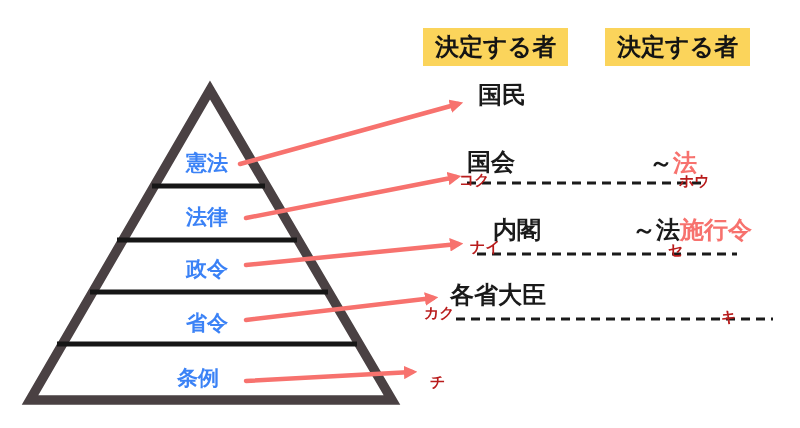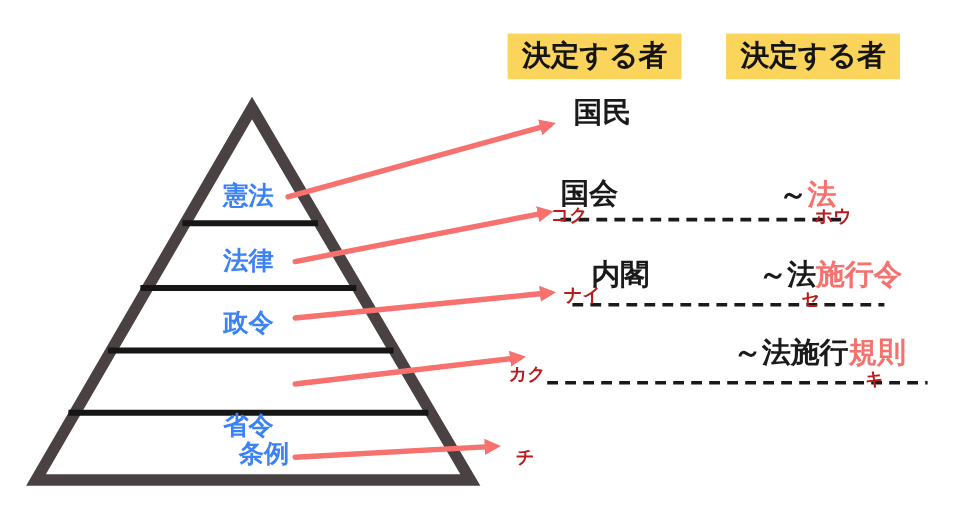--- a/index.html
+++ b/index.html
@@ -51,34 +51,34 @@
     <line x1="246" y1="320" x2="433" y2="298" stroke="#F7726E" stroke-width="4.5" stroke-linecap="round" marker-end="url(#ah)"></line>
     <line x1="246" y1="381" x2="412" y2="372" stroke="#F7726E" stroke-width="4.5" stroke-linecap="round" marker-end="url(#ah)"></line>
   </svg>
 
   <div class="header-badge" style="left:423px;top:28px;">決定する者</div>
   <div class="header-badge" style="left:605px;top:28px;">決定する者</div>
 
   <div class="pyr-label" style="left:175px;top:151px;">憲法</div>
   <div class="pyr-label" style="left:175px;top:205px;">法律</div>
   <div class="pyr-label" style="left:175px;top:257px;">政令</div>
-  <div class="pyr-label" style="left:175px;top:311px;margin-top:32px;">省令</div>
-  <div class="pyr-label" style="left:188px;top:366px;">条例</div>
+  <div class="pyr-label" style="left:175px;top:311px;">省令</div>
+  <div class="pyr-label" style="left:166px;top:366px;">条例</div>
 
   <div class="txt big" style="left:478px;top:83px;">国民</div>
 
   <div class="txt kana" style="left:459px;top:129px;">コク</div>
   <div class="txt big" style="left:467px;top:150px;">国会</div>
   <div class="txt kana" style="left:679px;top:130px;">ホウ</div>
   <div class="txt big" style="left:649px;top:151px;"><span>～</span><span class="pink">法</span></div>
 
   <div class="txt kana" style="left:470px;top:196px;">ナイ</div>
   <div class="txt big" style="left:477px;top:218px;margin-left:16px;">内閣</div>
   <div class="txt kana" style="left:668px;top:199px;">セ</div>
   <div class="txt big" style="left:600px;top:218px;margin-left:32px;"><span>～法</span><span class="pink">施行令</span></div>
 
   <div class="txt kana" style="left:424px;top:262px;">カク</div>
+  <div class="txt big" style="left:450px;top:283px;">各省大臣</div>
   <div class="txt kana" style="left:721px;top:266px;">キ</div>
-  <div class="txt big" style="left:611px;top:283px;"><span>～法施行</span><span class="pink">規則</span></div>
 
   <div class="txt kana" style="left:430px;top:331px;">チ</div>
 
 </div>
 
 </body></html>

